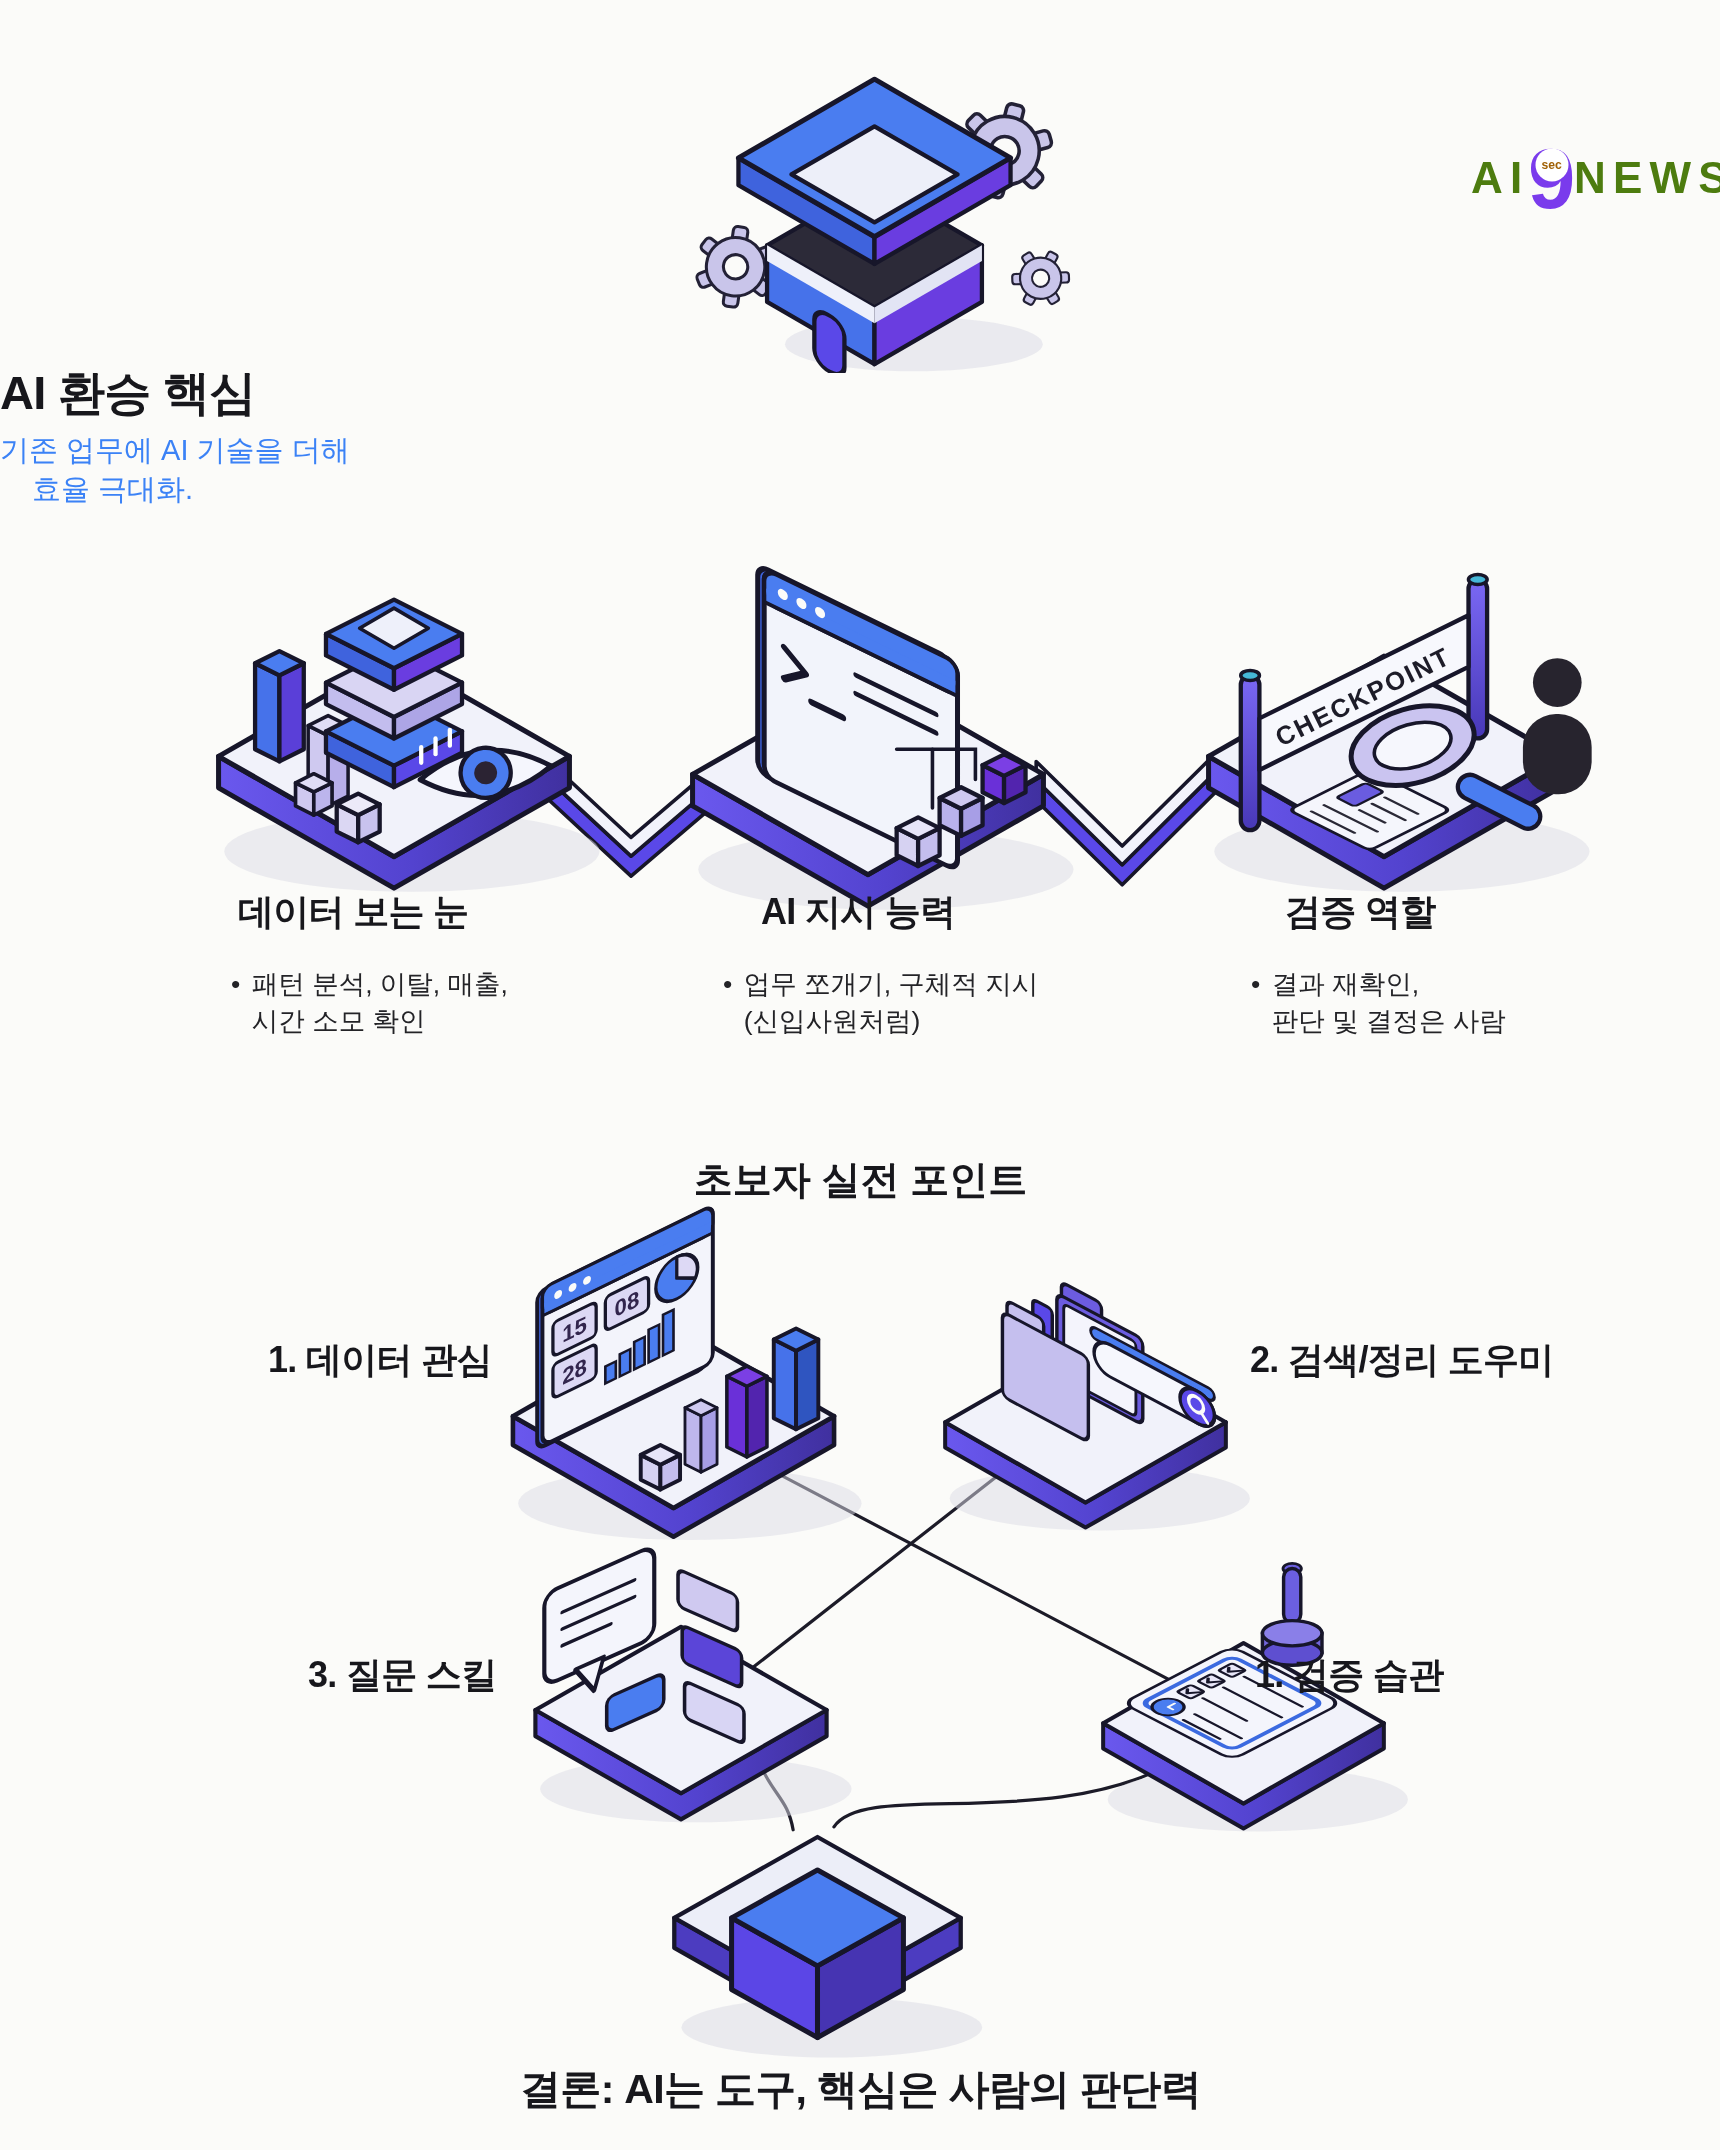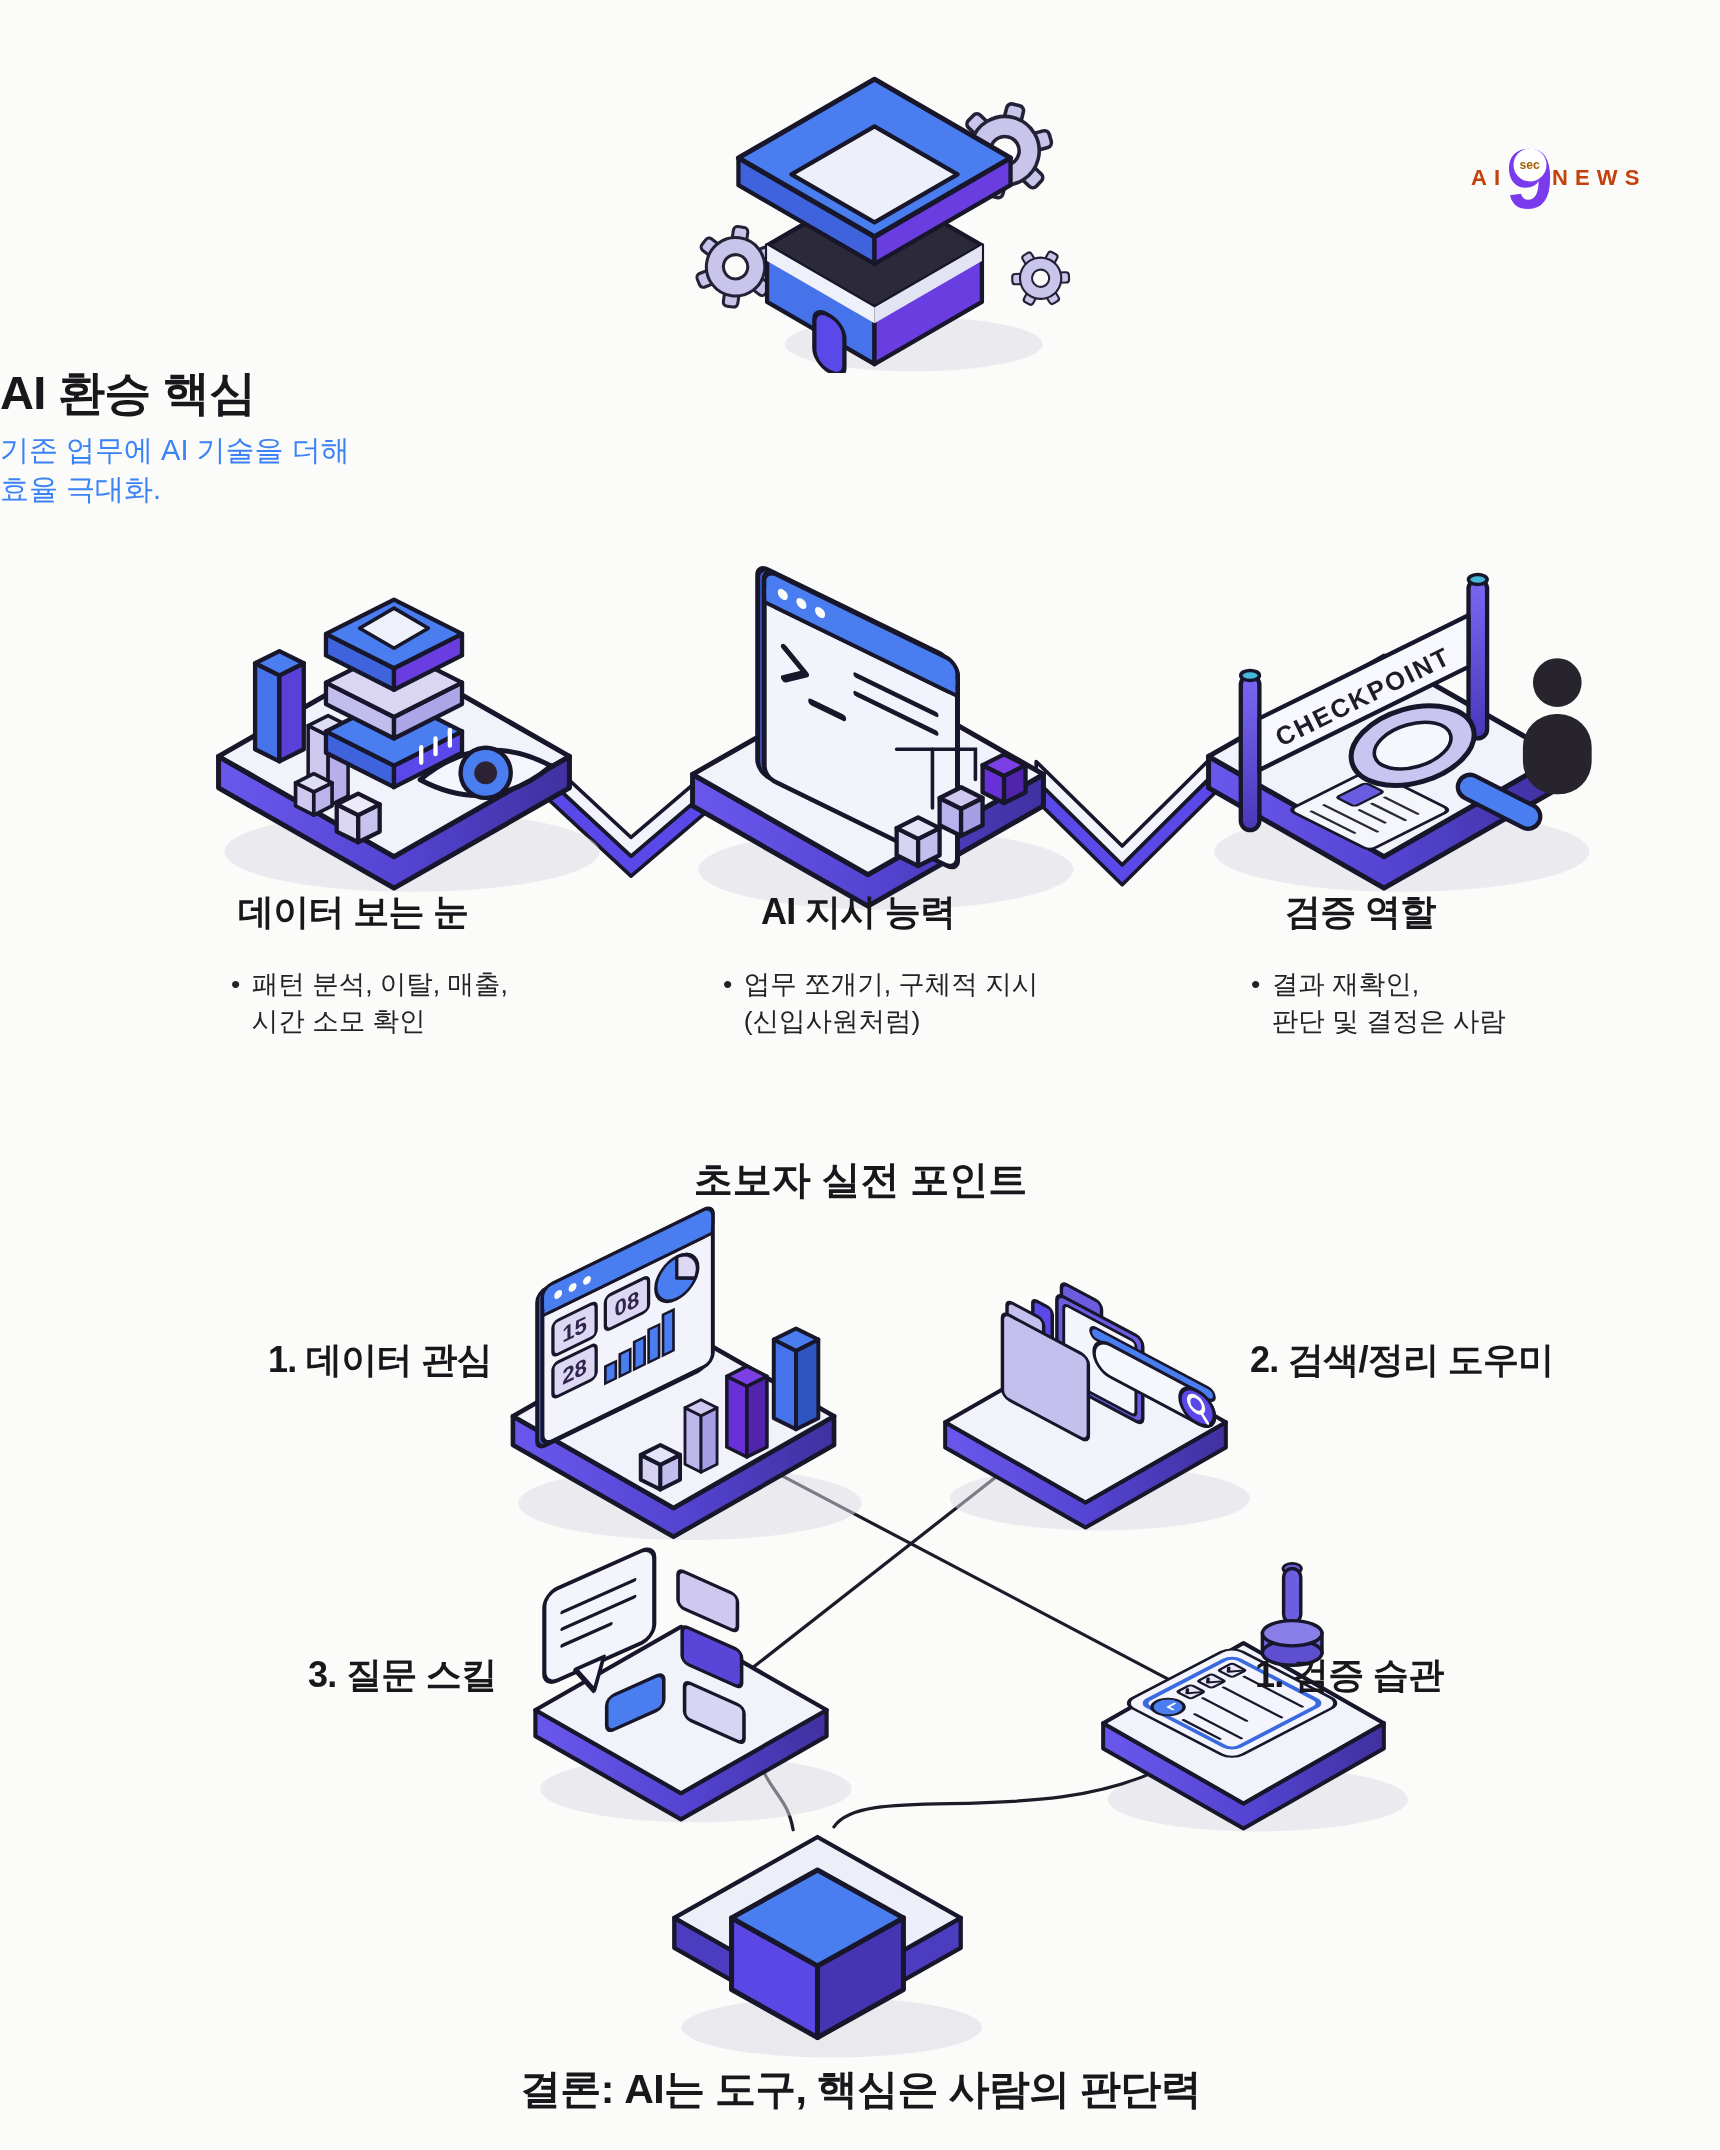--- a/index.html
+++ b/index.html
@@ -4,32 +4,32 @@
 <style>
   html,body{margin:0;padding:0;background:#e8e8e8;}
   .page{position:relative;width:1721px;height:2151px;background:#fbfbf9;overflow:hidden;
         font-family:"Liberation Sans","DejaVu Sans",sans-serif;color:#17171c;}
   .abs{position:absolute;}
   svg{display:block;}
   svg text{font-family:"Liberation Sans","DejaVu Sans",sans-serif;}
 
   
   .brand{left:1471px;top:136px;height:83px;display:flex;align-items:center;z-index:3;}
-  .brand-word{font-size:22px;font-weight:800;letter-spacing:7.2px;color:#c2410c;}
+  .brand-word{font-size:44px;font-weight:800;letter-spacing:7.2px;color:#4d7c0f;}
   .brand-nine{position:relative;display:inline-block;font-size:85px;font-weight:800;
               color:#7a3bec;line-height:1;transform:translateY(1.4px);margin:0 -1.4px;}
   .brand-nine .badge{position:absolute;top:12.2px;left:50%;transform:translateX(-50%);
               width:33px;height:33px;border-radius:50%;background:#ffffff;color:#a16207;
               font-size:12.2px;font-weight:700;display:flex;align-items:center;justify-content:center;letter-spacing:0;}
 
   
   .hero-title{left:0;right:0;top:362px;text-align:left;font-size:47px;font-weight:800;
               letter-spacing:-0.7px;z-index:3;}
   .hero-sub{left:0;right:0;text-align:left;font-size:29px;font-weight:500;color:#3b82f6;z-index:3;}
-  .hero-sub.s1{top:431px;} .hero-sub.s2{top:470px;}
+  .hero-sub.s1{top:431px;} .hero-sub.s2{top:470px;padding-left:32px;}
 
   .pillar-title{font-size:36px;font-weight:800;z-index:3;letter-spacing:-0.7px;}
   .bullets{display:grid;grid-template-columns:auto 1fr;column-gap:11.5px;
            font-size:26.5px;line-height:1.38;color:#232327;font-weight:500;z-index:3;}
   .bullets .dot{font-size:26.5px;line-height:1.38;}
 
   .section-title{left:0;right:0;top:1153px;text-align:center;font-size:39px;font-weight:800;z-index:3;}
 
   .point-label{font-size:36px;font-weight:800;z-index:3;letter-spacing:-0.7px;margin-top:8px;}
 

